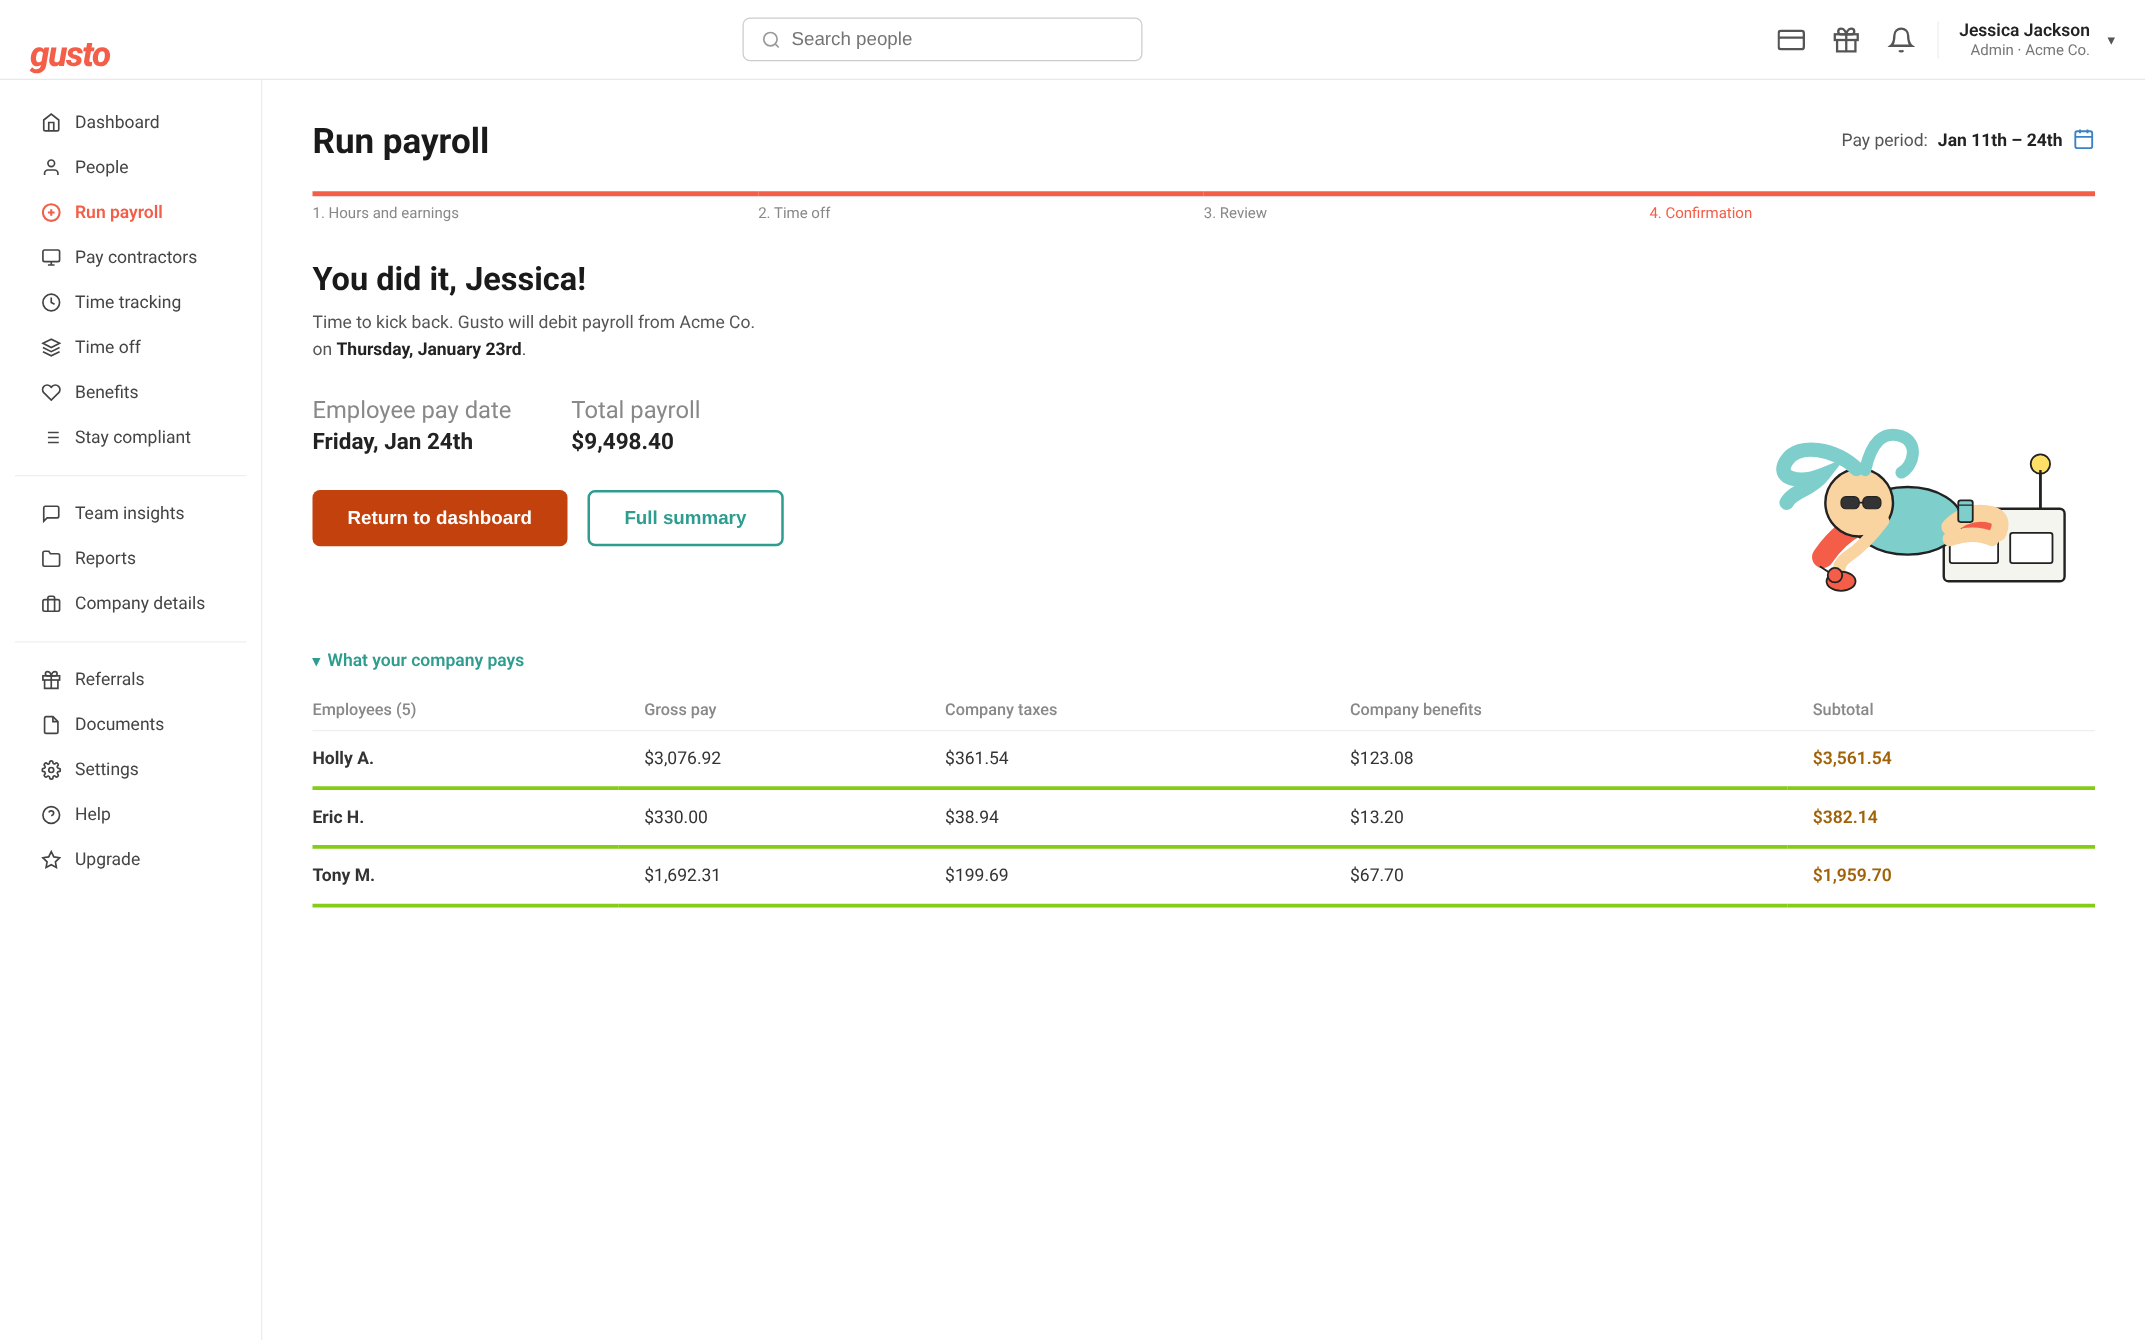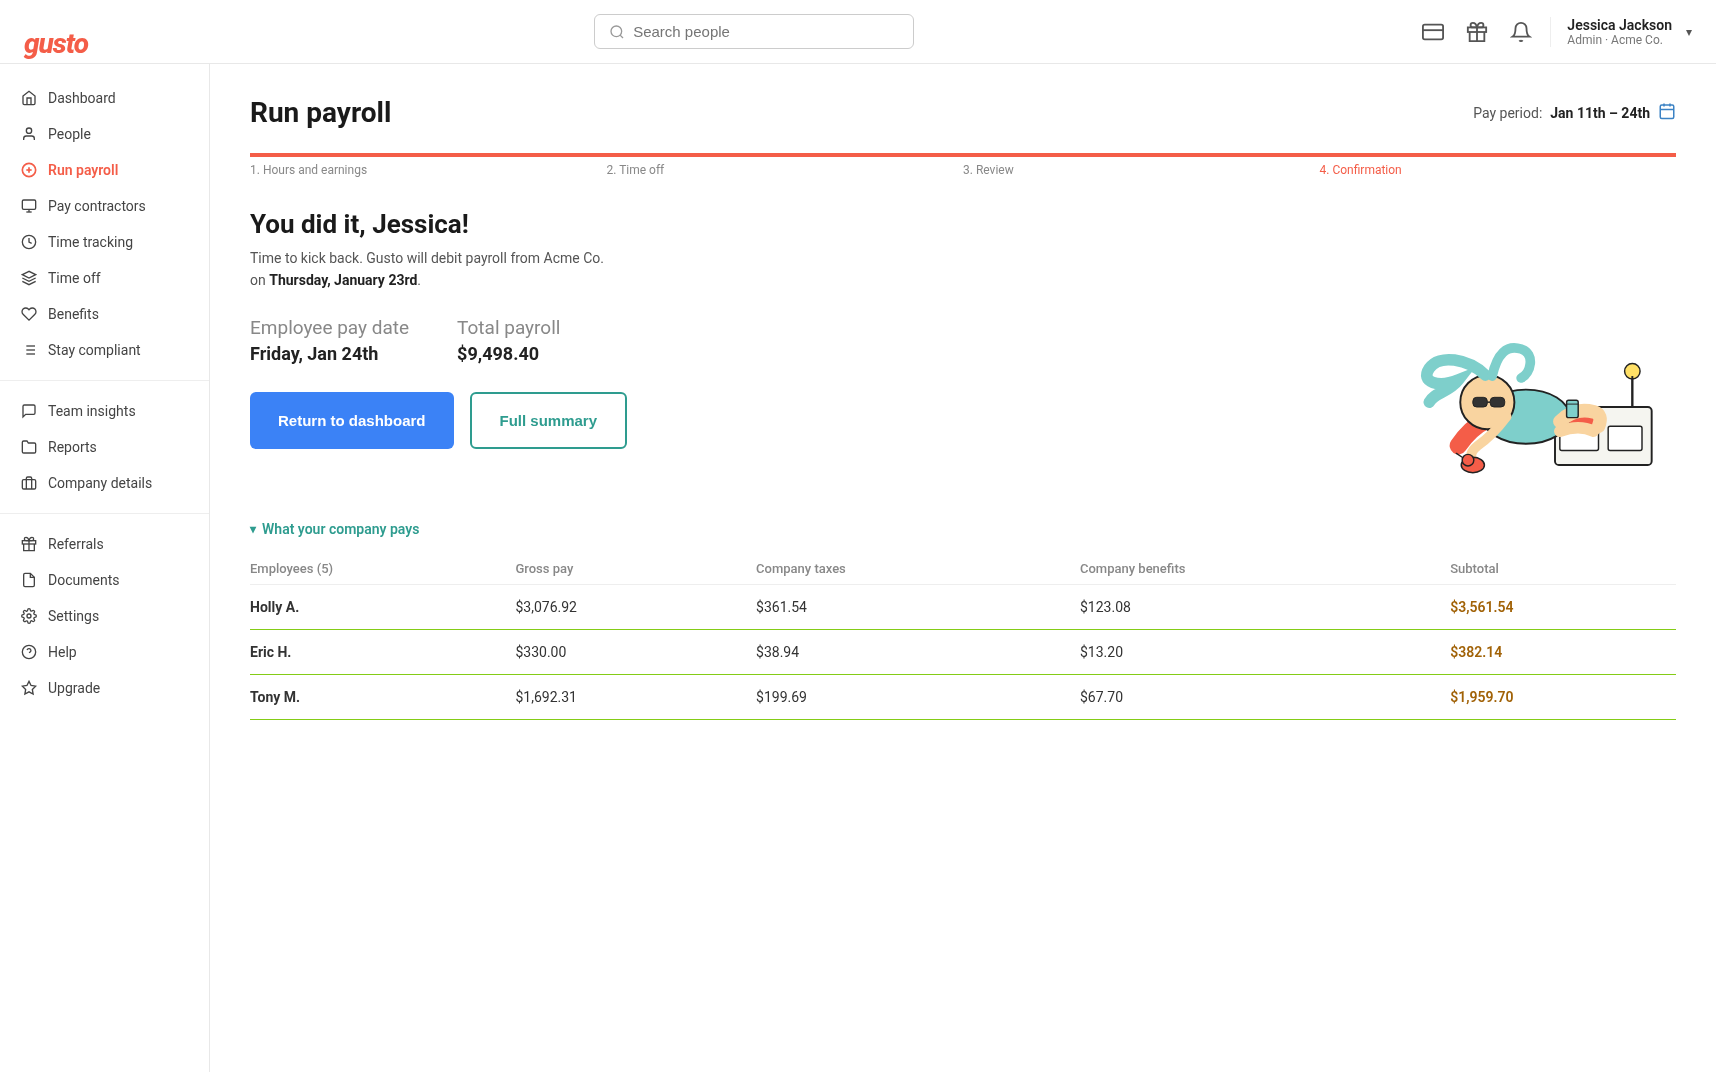--- a/index.html
+++ b/index.html
@@ -16,28 +16,28 @@
       display: flex; align-items: center; border: 1.5px solid #ccc; border-radius: 6px;
       padding: 8px 14px; gap: 8px; width: 320px; background: #fff;
     }
     .search-bar input { border: none; outline: none; font-size: 15px; color: #555; width: 100%; background: transparent; }
     .search-icon-svg { color: #999; flex-shrink: 0; }
     .nav-icons { display: flex; align-items: center; gap: 18px; }
     .nav-icon { width: 26px; height: 26px; display: flex; align-items: center; justify-content: center; cursor: pointer; color: #555; font-size: 18px; }
     .user-info { display: flex; align-items: center; gap: 10px; cursor: pointer; padding-left: 16px; border-left: 1px solid #eee; }
     .user-details { text-align: left; }
     .user-name { font-weight: 600; font-size: 14px; color: #222; }
-    .user-role { font-size: 12px; color: #777; }
+    .user-role { font-size: 12px; color: #777; text-align: right; }
     .chevron-down { color: #555; font-size: 12px; margin-left: 4px; }
 
     
     .main-layout { display: flex; flex: 1; overflow: hidden; }
 
     
-    .sidebar { width: 210px; border-right: 1px solid #e8e8e8; background: #fff; padding: 16px 0; overflow-y: auto; flex-shrink: 0; text-align: center; }
+    .sidebar { width: 210px; border-right: 1px solid #e8e8e8; background: #fff; padding: 16px 12px; overflow-y: auto; flex-shrink: 0; text-align: center; }
     .sidebar-item {
       display: flex; align-items: center; gap: 10px; padding: 9px 20px;
       cursor: pointer; font-size: 14px; color: #444; border-radius: 0;
       transition: background 0.15s;
     }
     .sidebar-item.active { color: #f45d48; font-weight: 600; }
     .sidebar-item .s-icon { width: 18px; height: 18px; display: flex; align-items: center; justify-content: center; flex-shrink: 0; font-size: 15px; }
     .sidebar-divider { height: 1px; background: #eee; margin: 12px 0; }
 
     
@@ -62,40 +62,40 @@
     .success-text { flex: 1; }
     .success-title { font-size: 26px; font-weight: 700; color: #1a1a1a; margin-bottom: 8px; }
     .success-sub { font-size: 14px; color: #555; line-height: 1.6; }
     .success-sub strong { color: #222; }
     .pay-info { display: flex; gap: 48px; margin-top: 24px; margin-bottom: 28px; }
     .pay-info-item label { font-size: 19px; color: #888; display: block; margin-bottom: 4px; }
     .pay-info-item .val { font-size: 18px; font-weight: 700; color: #222; }
 
     .action-btns { display: flex; gap: 16px; }
     .btn-primary {
-      background: #3b82f6; color: #fff; border: none; border-radius: 6px;
-      padding: 20px 28px; font-size: 15px; font-weight: 600; cursor: pointer;
+      background: #c2410c; color: #fff; border: none; border-radius: 6px;
+      padding: 8px 28px; font-size: 15px; font-weight: 600; cursor: pointer;
     }
     .btn-secondary {
       background: #fff; color: #2e9c8f; border: 2px solid #2e9c8f; border-radius: 6px;
       padding: 12px 28px; font-size: 15px; font-weight: 600; cursor: pointer;
     }
 
     .illustration {
       width: 300px; height: 280px; flex-shrink: 0; display: flex; align-items: center; justify-content: center;
       font-size: 120px; position: relative; overflow: hidden;
     }
 
     
     .section-toggle { display: flex; align-items: center; gap: 6px; color: #2e9c8f; font-size: 14px; font-weight: 600; cursor: pointer; margin-bottom: 16px; }
     .section-toggle .toggle-icon { font-size: 12px; }
 
     .payroll-table { width: 100%; border-collapse: collapse; }
     .payroll-table th { font-size: 13px; color: #888; font-weight: 500; text-align: left; padding: 8px 0; border-bottom: 1px solid #eee; }
-    .payroll-table td { font-size: 14px; color: #333; padding: 14px 0; border-bottom: 1px solid #84cc16; }
+    .payroll-table td { font-size: 14px; color: #333; padding: 14px 0; border-bottom: 3px solid #84cc16; }
     .payroll-table td.subtotal { color: #a16207; font-weight: 600; }
     .payroll-table td:not(:first-child) { padding-left: 20px; }
     .payroll-table th:not(:first-child) { padding-left: 20px; }
 
     
     .illus-svg { width: 290px; height: 280px; }
   </style>
 </head>
 <body>
 

